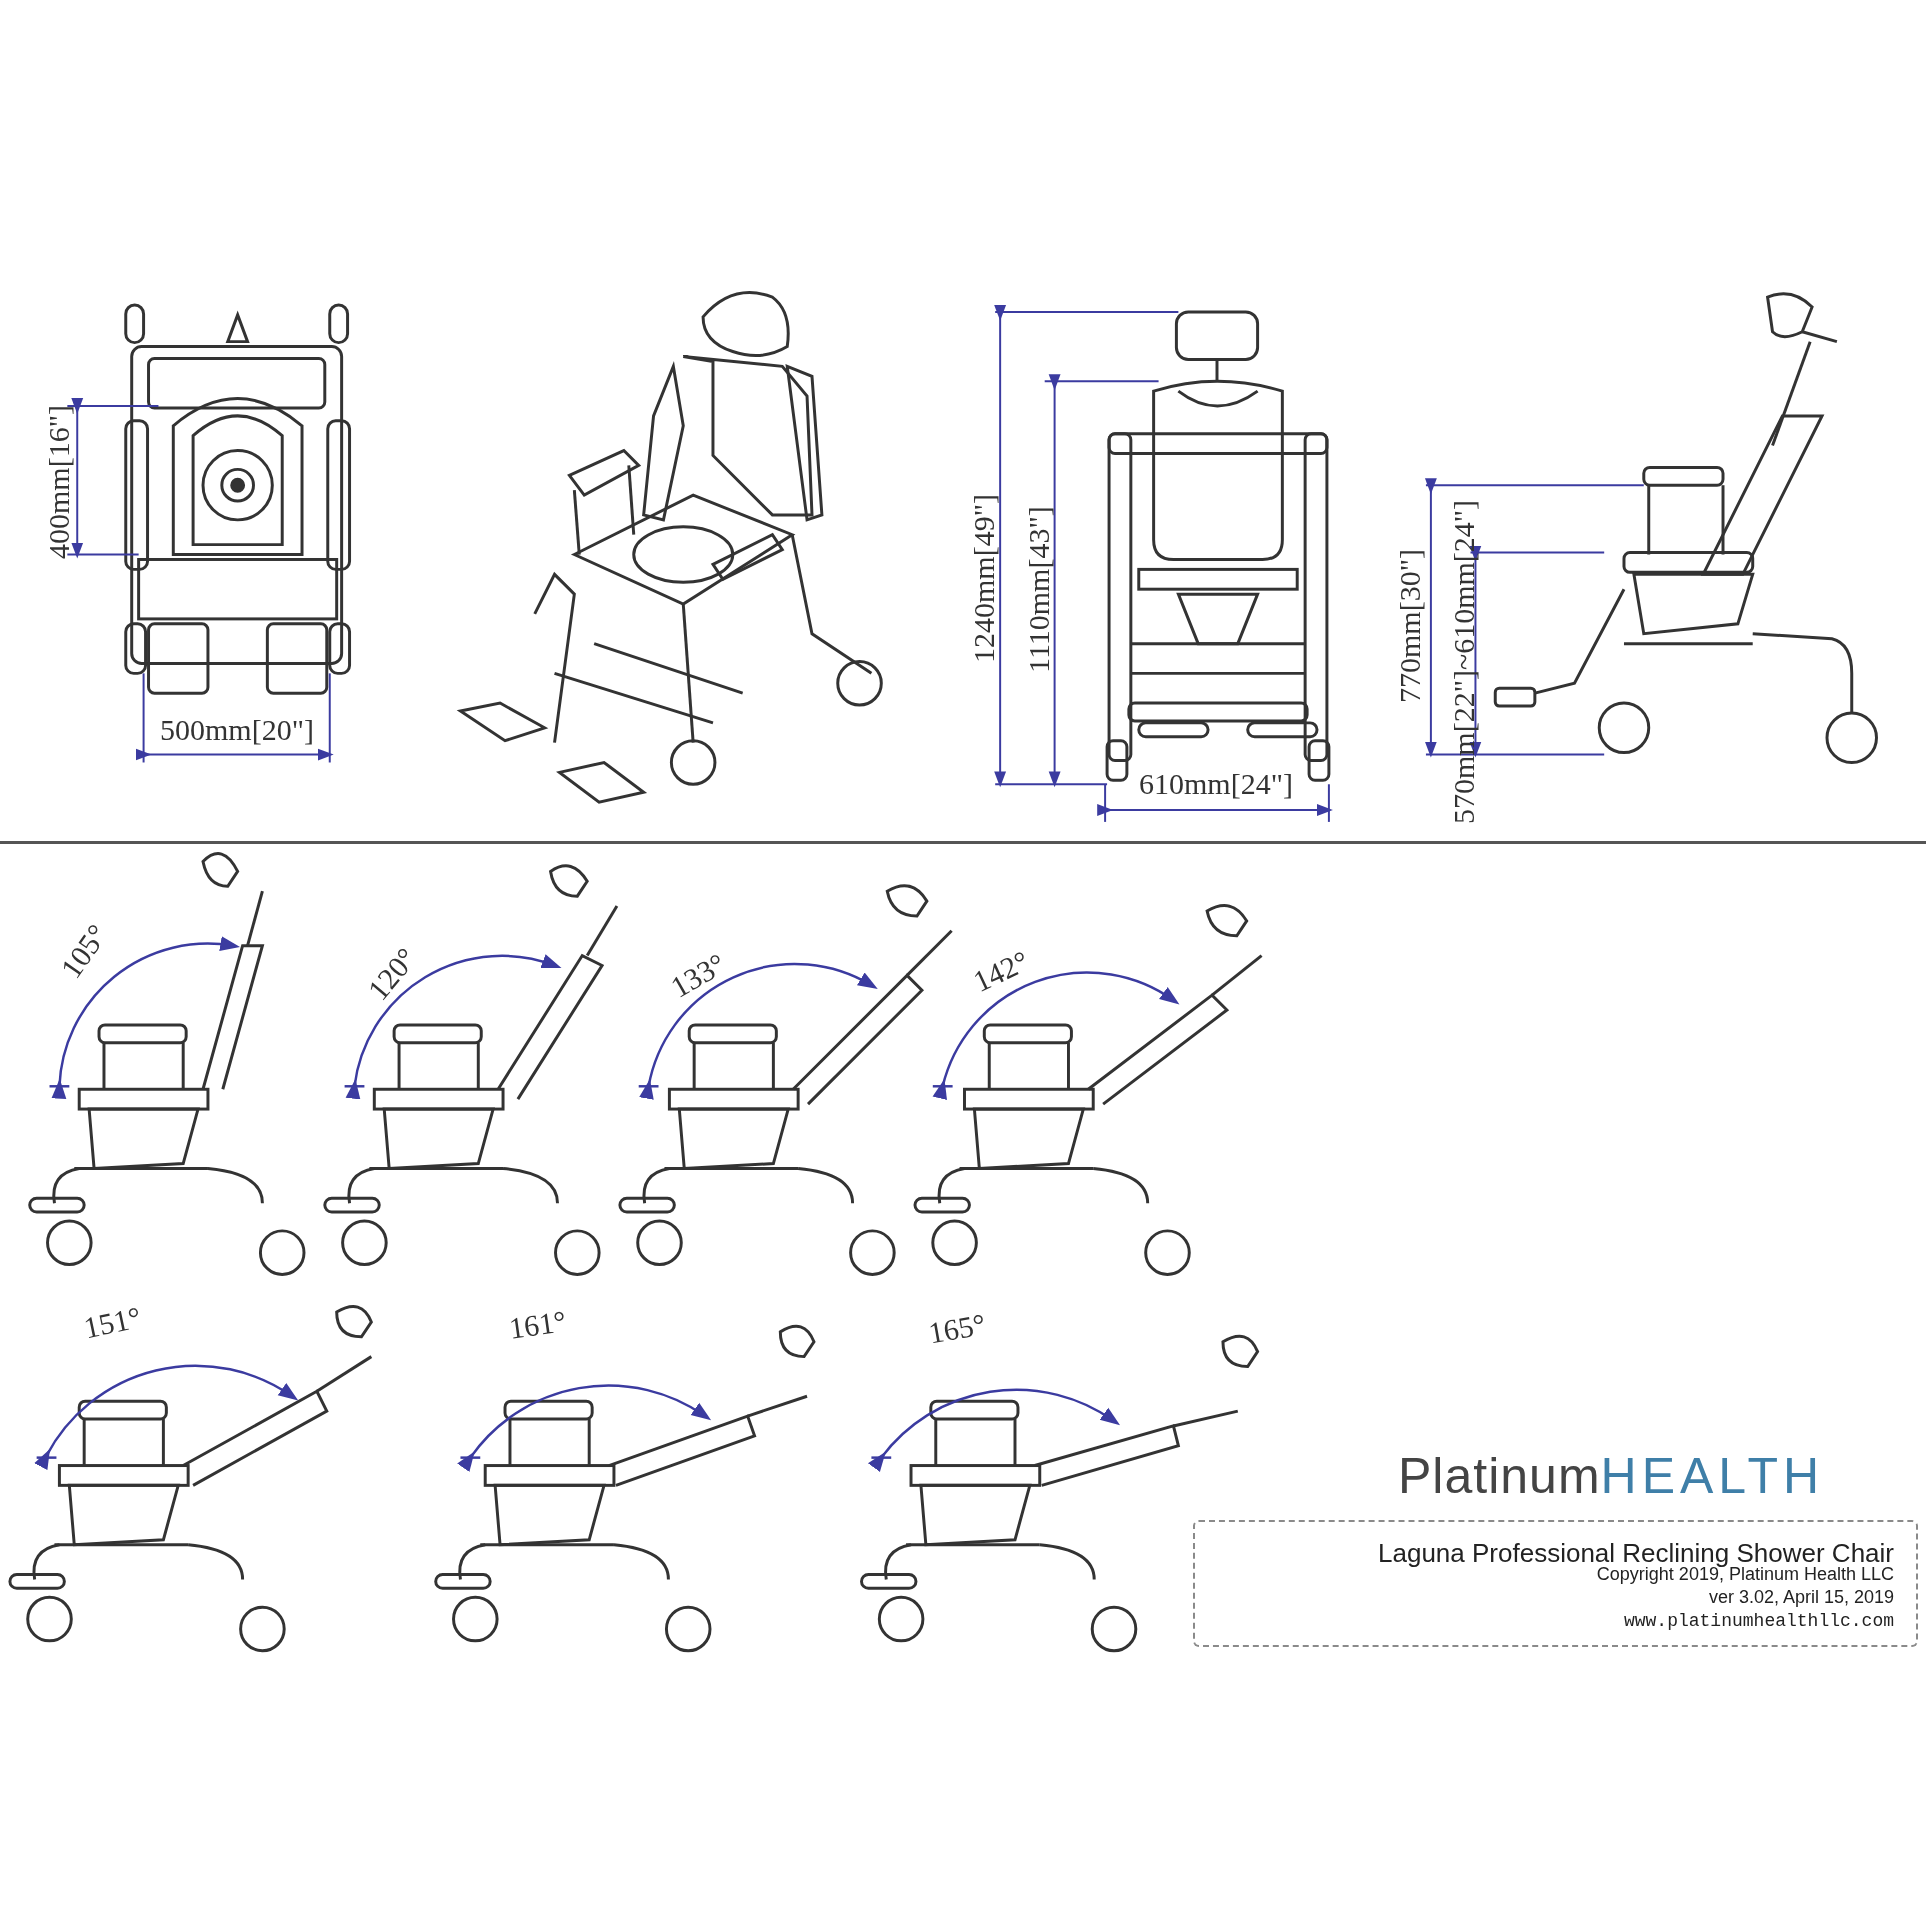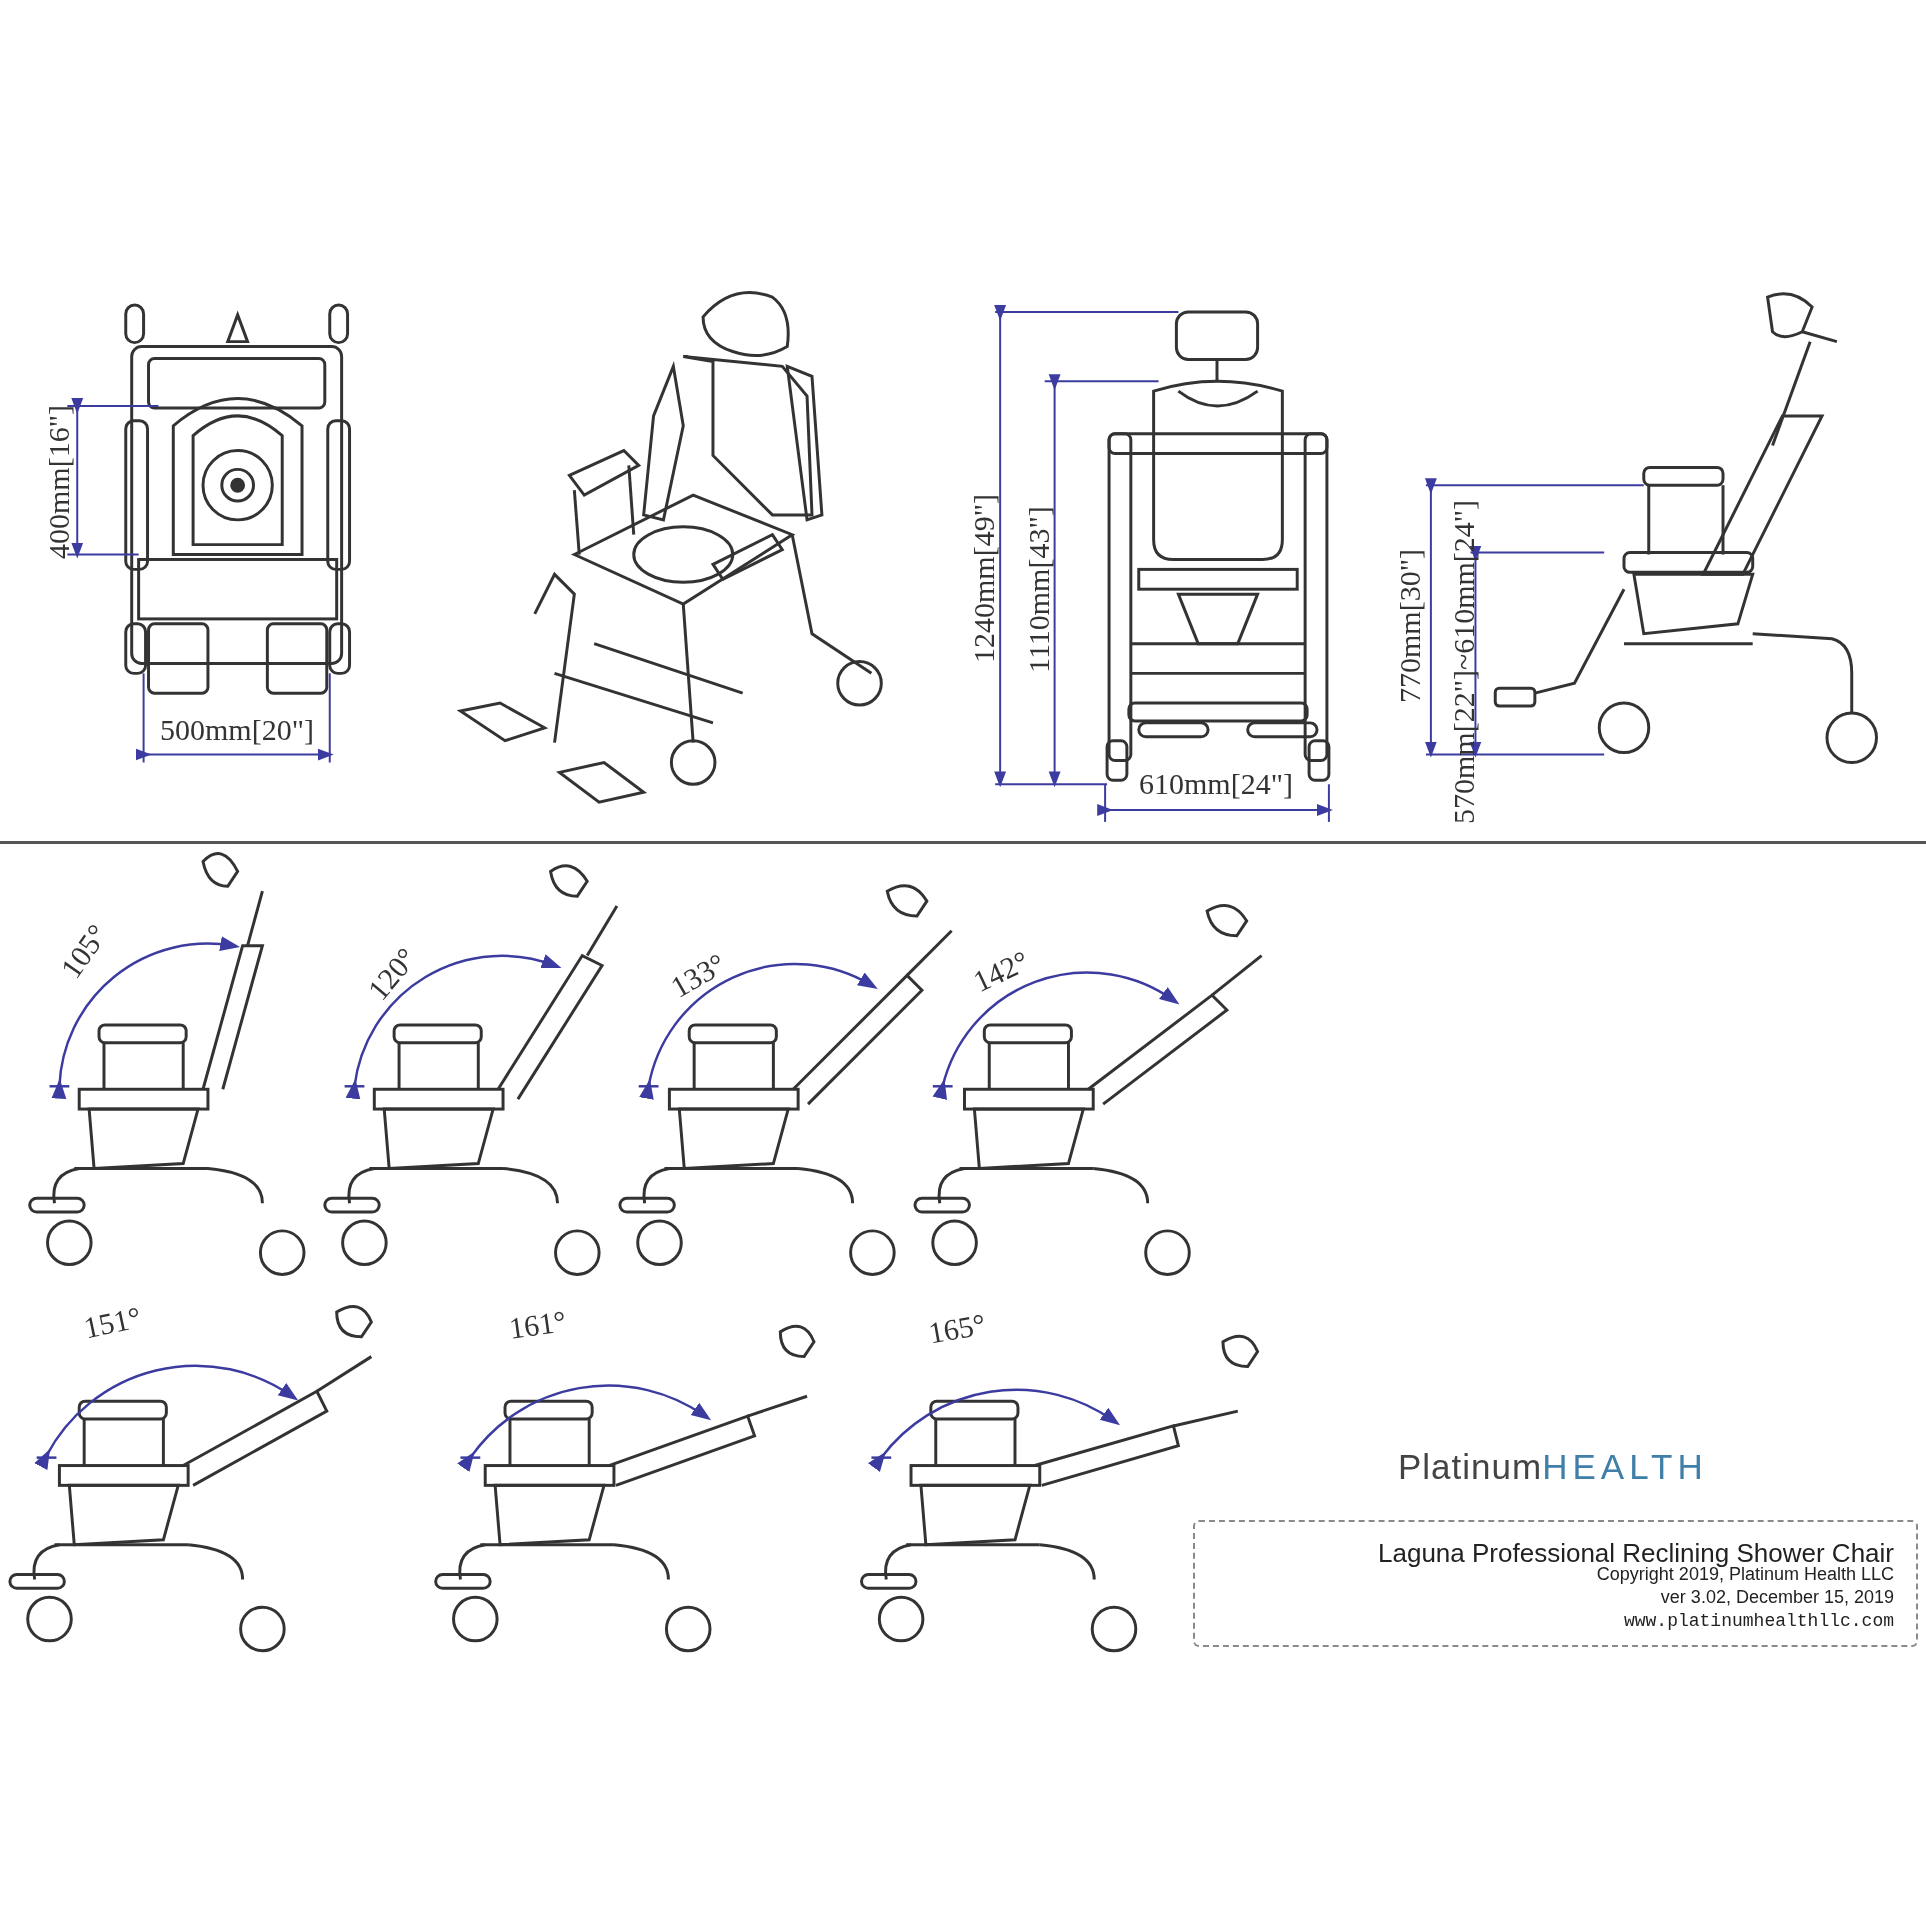--- a/index.html
+++ b/index.html
@@ -3,21 +3,21 @@
 <meta charset="utf-8">
 <style>
   html, body { margin:0; padding:0; background:#ffffff; }
   body { width:1927px; height:1927px; position:relative; overflow:hidden; font-family:"Liberation Serif", serif; }
   .abs { position:absolute; }
   svg { position:absolute; left:0; top:0; }
   .dim { font-family:"Liberation Serif", serif; font-size:30px; color:#333; white-space:nowrap; }
   .vert { transform-origin:left top; transform:rotate(-90deg); }
   .angle { font-family:"Liberation Serif", serif; font-size:30px; color:#333; white-space:nowrap; }
   .divider { position:absolute; left:0; top:841px; width:1927px; height:3px; background:#555; }
-  .logo { position:absolute; left:1398px; top:1447px; font-family:"Liberation Sans", sans-serif; font-size:35px; letter-spacing:1px;text-align:right; }
+  .logo { position:absolute; left:1398px; top:1447px; font-family:"Liberation Sans", sans-serif; font-size:50px; letter-spacing:1px;text-align:right; }
   .logo .p1 { color:#444; }
   .logo .p2 { color:#3f7fa8; letter-spacing:5px; }
   .titlebox { position:absolute; left:1193px; top:1520px; width:721px; height:123px; border:2px solid #8a8a8a; border-radius:6px; border-style:dashed; }
   .tb-line { position:absolute; right:22px; font-family:"Liberation Sans", sans-serif; color:#222; white-space:nowrap; text-align:right; }
   .tb-title { top:16px; font-size:26px;text-align:right; }
   .tb-small { font-size:18px; }
 </style>
 </head>
 <body>
 
@@ -306,16 +306,16 @@
 <div class="abs angle" style="left:507px; top:1312px; transform:rotate(-8deg); transform-origin:left top;">161°</div>
 <div class="abs angle" style="left:926px; top:1317px; transform:rotate(-10deg); transform-origin:left top;">165°</div>
 
 <div class="logo">
   <span class="p1">Platinum</span><span class="p2">HEALTH</span>
 </div>
 
 <div class="titlebox">
   <div class="tb-line tb-title">Laguna Professional Reclining Shower Chair</div>
   <div class="tb-line tb-small" style="top:42px;margin-left:6px;">Copyright 2019, Platinum Health LLC</div>
-  <div class="tb-line tb-small" style="top:65px;">ver 3.02, December 15, 2019</div>
+  <div class="tb-line tb-small" style="top:65px;">ver 3.02, April 15, 2019</div>
   <div class="tb-line tb-small" style="top:89px;font-family:Liberation Mono, monospace;">www.platinumhealthllc.com</div>
 </div>
 
 
 </body></html>

